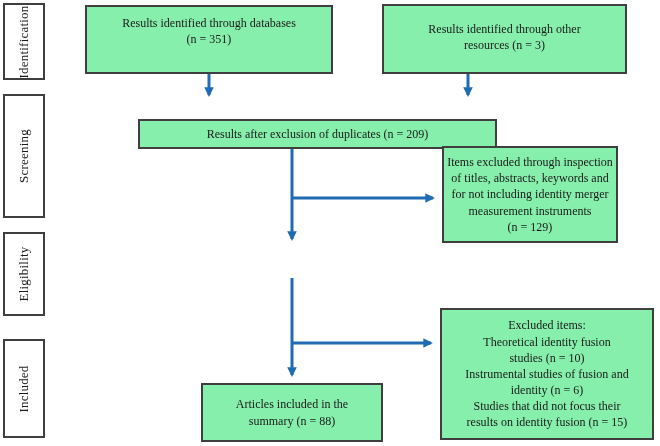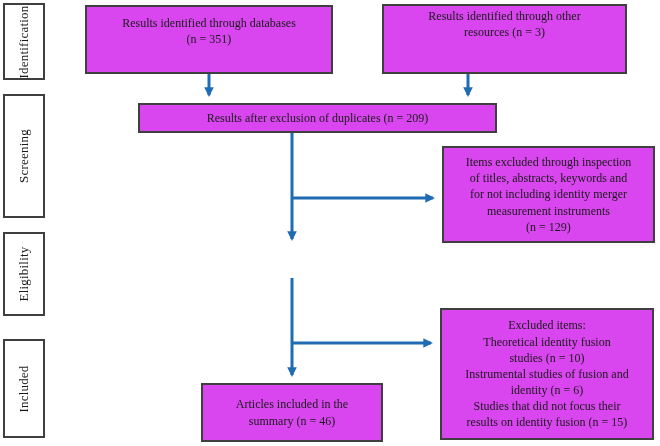--- a/index.html
+++ b/index.html
@@ -36,34 +36,34 @@
     letter-spacing: 0.2px;
   }
   #stage-identification { top: 3px;   height: 77px;  }
   #stage-screening      { top: 94px;  height: 124px; }
   #stage-eligibility    { top: 232px; height: 84px;  }
   #stage-included       { top: 339px; height: 99px;  }
 
   .flow-box {
     position: absolute;
     border: 2px solid var(--color-border);
-    background: #d946ef;
+    background: #86efac;
     display: flex;
     align-items: center;
     justify-content: flex-start;
     text-align: center;
     font-size: 12px;
     line-height: 1.35;
   }
   .flow-box .box-text { white-space: pre-line; width: 100%; }
 
   #box-databases   { left: 85px;  top: 5px;   width: 248px; height: 69px; align-items: flex-start; padding-top: 8px; }
-  #box-other       { left: 382px; top: 4px;   width: 245px; height: 70px; align-items: flex-start; padding-top: 2px; }
-  #box-duplicates  { left: 138px; top: 103px; width: 359px; height: 30px; }
-  #box-items-excluded { left: 442px; top: 146px; width: 213px; height: 97px; padding: 2px; }
+  #box-other       { left: 382px; top: 4px;   width: 245px; height: 70px; align-items: flex-start; padding-top: 15px; }
+  #box-duplicates  { left: 138px; top: 119px; width: 359px; height: 30px; }
+  #box-items-excluded { left: 442px; top: 146px; width: 176px; height: 97px; padding: 2px; }
   #box-selected    { left: 170px; top: 247px; width: 243px; height: 31px; }
   #box-excluded-items { left: 440px; top: 308px; width: 214px; height: 132px; padding: 2px; }
   #box-included-summary { left: 201px; top: 383px; width: 182px; height: 59px; }
 
   svg.arrows-layer {
     position: absolute;
     left: 0; top: 0;
     width: 660px; height: 446px;
     pointer-events: none;
   }
@@ -134,16 +134,16 @@
 Theoretical identity fusion
 studies (n = 10)
 Instrumental studies of fusion and
 identity (n = 6)
 Studies that did not focus their
 results on identity fusion (n = 15)</div>
   </div>
 
   <div class="flow-box" id="box-included-summary">
     <div class="box-text">Articles included in the
-summary (n = 46)</div>
+summary (n = 88)</div>
   </div>
 
 </div>
 
 </body></html>

